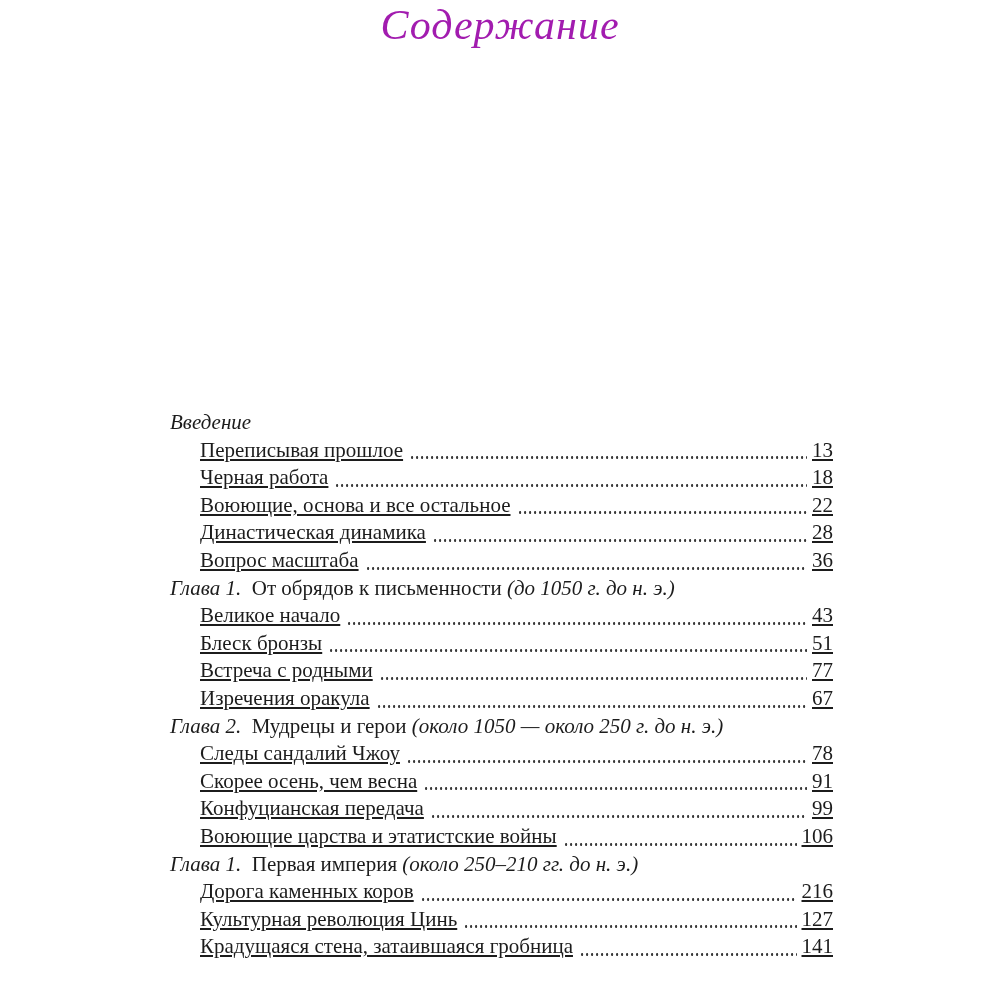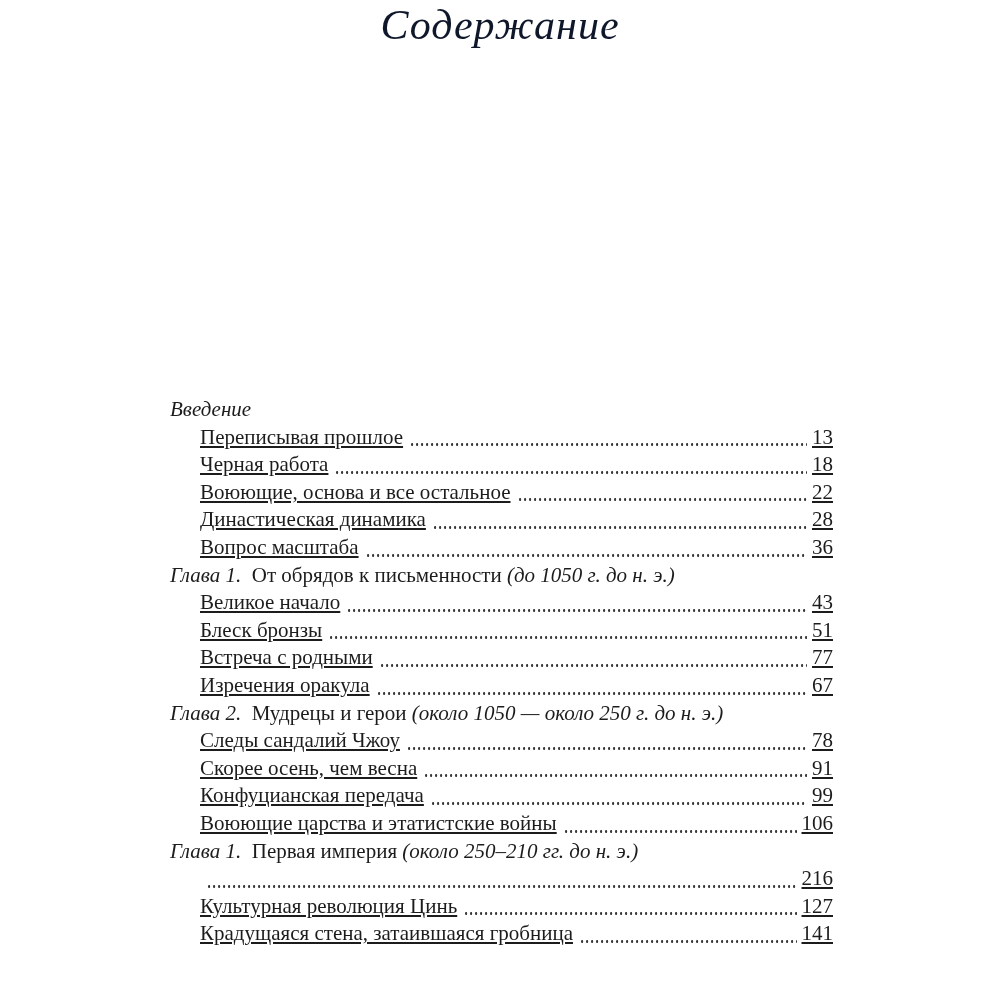--- a/index.html
+++ b/index.html
@@ -19,25 +19,25 @@
     margin: 0;
     position: absolute;
     top: 1px;
     left: 0;
     width: 1000px;
     text-align: center;
     font-size: 42px;
     font-weight: 400;
     font-style: italic;
     letter-spacing: 1px;
-    color: #0f172a;
+    color: #a21caf;
   }
   .toc {
     position: absolute;
-    top: 396px;
+    top: 409px;
     left: 170px;
     right: 167px;
   }
   .toc-row {
     height: 27.6px;
     display: flex;
     align-items: baseline;
     font-size: 21px;
     line-height: 27.6px;
     white-space: pre;
@@ -92,17 +92,17 @@
       <div class="toc-row entry"><span class="entry-title">Великое начало</span><span class="leader"></span><span class="entry-page">43</span></div>
       <div class="toc-row entry"><span class="entry-title">Блеск бронзы</span><span class="leader"></span><span class="entry-page">51</span></div>
       <div class="toc-row entry"><span class="entry-title">Встреча с родными</span><span class="leader"></span><span class="entry-page">77</span></div>
       <div class="toc-row entry"><span class="entry-title">Изречения оракула</span><span class="leader"></span><span class="entry-page">67</span></div>
       <div class="toc-row heading"><span class="italic">Глава 2.</span><span class="regular">  Мудрецы и герои </span><span class="italic">(около 1050 — около 250 г. до н. э.)</span></div>
       <div class="toc-row entry"><span class="entry-title">Следы сандалий Чжоу</span><span class="leader"></span><span class="entry-page">78</span></div>
       <div class="toc-row entry"><span class="entry-title">Скорее осень, чем весна</span><span class="leader"></span><span class="entry-page">91</span></div>
       <div class="toc-row entry"><span class="entry-title">Конфуцианская передача</span><span class="leader"></span><span class="entry-page">99</span></div>
       <div class="toc-row entry"><span class="entry-title">Воюющие царства и этатистские войны</span><span class="leader"></span><span class="entry-page">106</span></div>
       <div class="toc-row heading"><span class="italic">Глава 1.</span><span class="regular">  Первая империя </span><span class="italic">(около 250–210 гг. до н. э.)</span></div>
-      <div class="toc-row entry"><span class="leader"></span><span class="entry-page">216</span></div>
+      <div class="toc-row entry"><span class="entry-title">Дорога каменных коров</span><span class="leader"></span><span class="entry-page">216</span></div>
       <div class="toc-row entry"><span class="entry-title">Культурная революция Цинь</span><span class="leader"></span><span class="entry-page">127</span></div>
       <div class="toc-row entry"><span class="entry-title">Крадущаяся стена, затаившаяся гробница</span><span class="leader"></span><span class="entry-page">141</span></div>
     </div>
 </div>
 
 </body></html>

